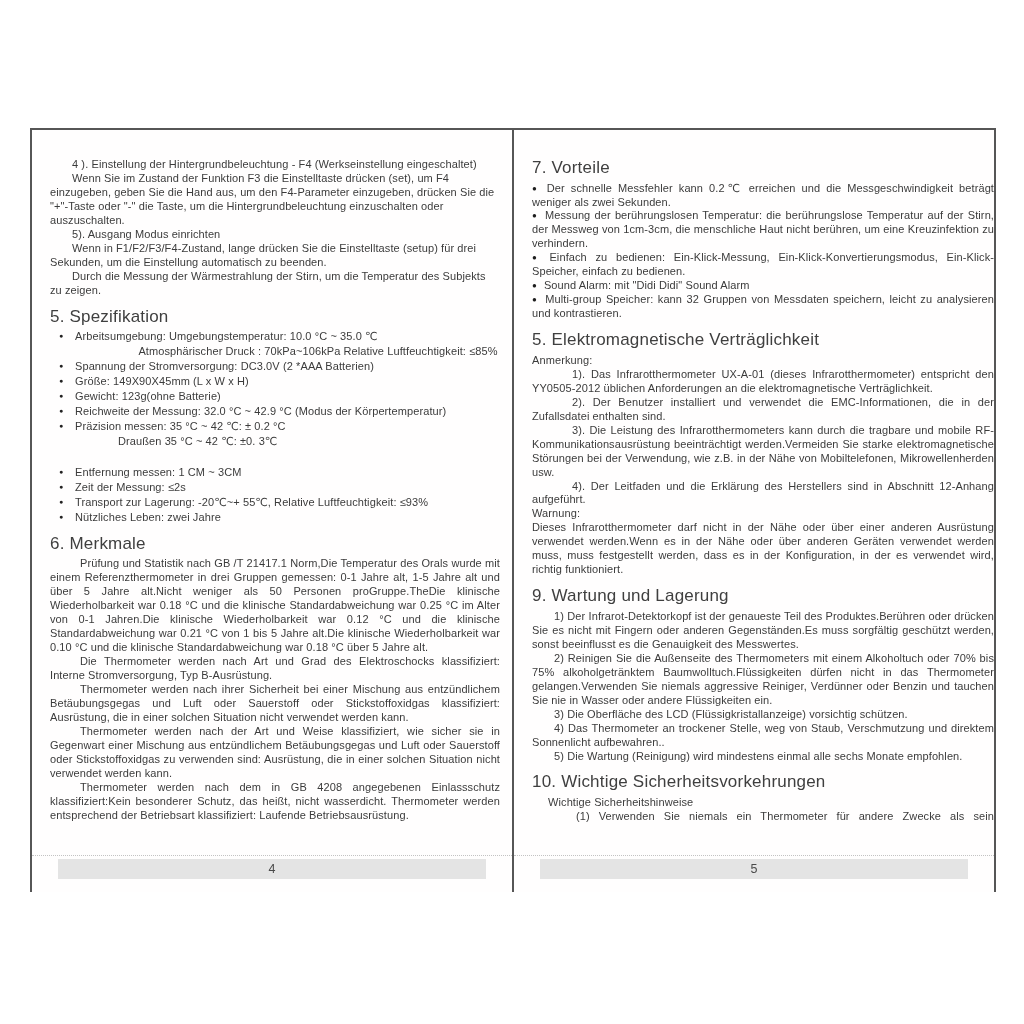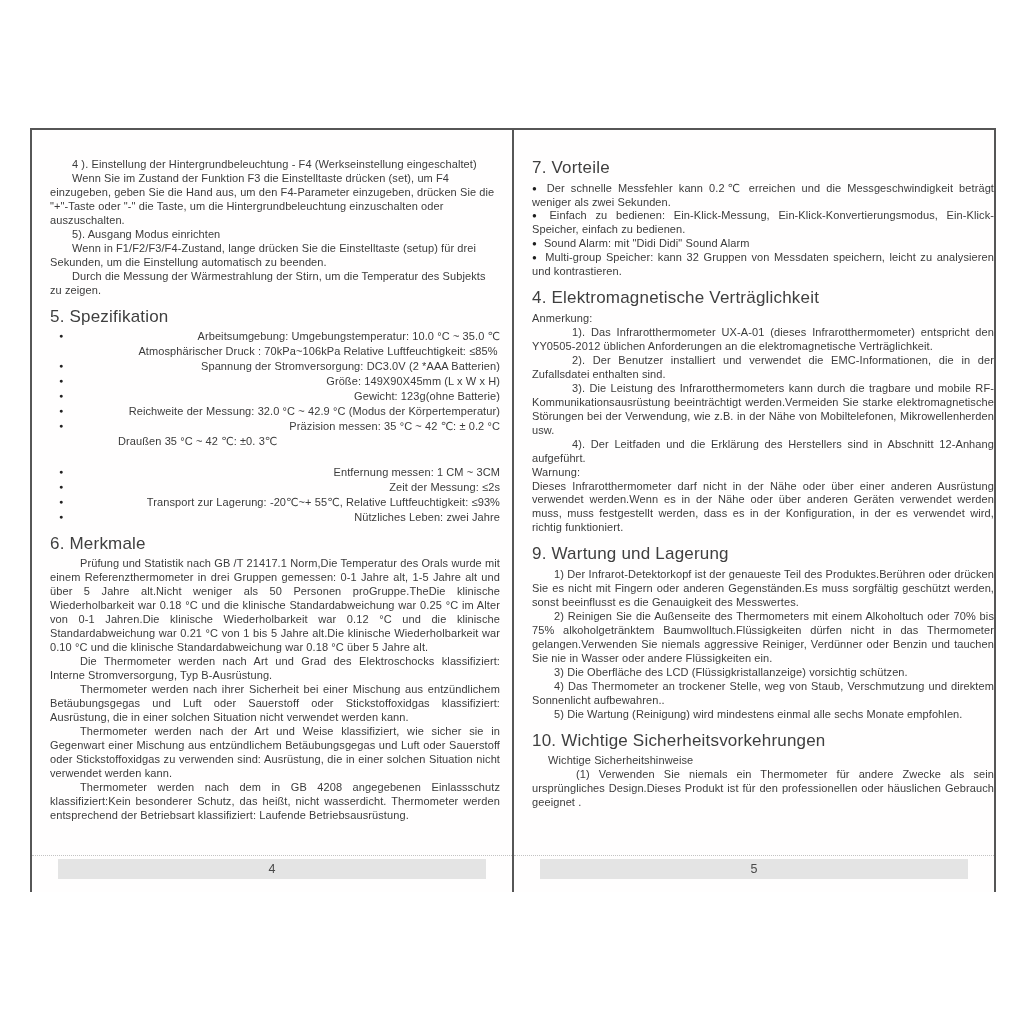--- a/index.html
+++ b/index.html
@@ -29,21 +29,21 @@
   p { margin: 0; }
   .ind  { text-indent: 22px; }
   .ind2 { text-indent: 30px; }
   .just { text-align: justify; }
   .sec-h {
     font-size: 17px; font-weight: 400; line-height: 1.15;
     margin: 9px 0 4px; color: #3f3f3f; letter-spacing: 0.2px;
   }
   .sec-h.first { margin-top: 0; }
   
-  .spec-item { position: relative; padding-left: 25px; margin-bottom: 1px; text-align: right; }
+  .spec-item { position: relative; padding-left: 25px; margin-bottom: 1px; }
   .spec-item .bullet {
     position: absolute; left: 9px; top: 2px; font-size: 7px; color: #222;
   }
   .spec-cont-a { padding-left: 86px; margin-bottom: 1px; text-align: center; }
   .spec-cont-b { padding-left: 68px; margin-bottom: 17px; }
   
   .adv .bullet { font-size: 8px; margin-right: 7px; vertical-align: 1px; color: #1d1d1d; }
   .note  { text-indent: 40px; }
   .mnt   { text-indent: 22px; }
   .sub   { text-indent: 16px; }
@@ -134,30 +134,33 @@
 
     <div class="divider"></div>
 
     <div class="page page-right">
       <div class="content">
         <h2 class="sec-h first">7. Vorteile</h2>
         <p class="adv just">
           <span class="bullet">●</span><span>Der schnelle Messfehler kann 0.2℃ erreichen und die Messgeschwindigkeit beträgt weniger als zwei Sekunden.</span>
         </p>
         <p class="adv just">
+          <span class="bullet">●</span><span>Messung der berührungslosen Temperatur: die berührungslose Temperatur auf der Stirn, der Messweg von 1cm-3cm, die menschliche Haut nicht berühren, um eine Kreuzinfektion zu verhindern.</span>
+        </p>
+        <p class="adv just">
           <span class="bullet">●</span><span>Einfach zu bedienen: Ein-Klick-Messung, Ein-Klick-Konvertierungsmodus, Ein-Klick-Speicher, einfach zu bedienen.</span>
         </p>
         <p class="adv just">
           <span class="bullet">●</span><span>Sound Alarm: mit "Didi Didi" Sound Alarm</span>
         </p>
         <p class="adv just">
           <span class="bullet">●</span><span>Multi-group Speicher: kann 32 Gruppen von Messdaten speichern, leicht zu analysieren und kontrastieren.</span>
         </p>
 
-        <h2 class="sec-h">4. Elektromagnetische Verträglichkeit</h2>
+        <h2 class="sec-h">5. Elektromagnetische Verträglichkeit</h2>
         <p>Anmerkung:</p>
         <p class="note just">1).  Das Infrarotthermometer UX-A-01 (dieses Infrarotthermometer) entspricht den YY0505-2012 üblichen Anforderungen an die elektromagnetische Verträglichkeit.</p>
         <p class="note just">2).  Der Benutzer installiert und verwendet die EMC-Informationen, die in der Zufallsdatei enthalten sind.</p>
         <p class="note just">3).  Die Leistung des Infrarotthermometers kann durch die tragbare und mobile RF-Kommunikationsausrüstung beeinträchtigt werden.Vermeiden Sie starke elektromagnetische Störungen bei der Verwendung, wie z.B. in der Nähe von Mobiltelefonen, Mikrowellenherden usw.</p>
         <p class="note just">4).  Der Leitfaden und die Erklärung des Herstellers sind in Abschnitt 12-Anhang aufgeführt.</p>
         <p>Warnung:</p>
         <p class="just">Dieses Infrarotthermometer darf nicht in der Nähe oder über einer anderen Ausrüstung verwendet werden.Wenn es in der Nähe oder über anderen Geräten verwendet werden muss, muss festgestellt werden, dass es in der Konfiguration, in der es verwendet wird, richtig funktioniert.</p>
 
         <h2 class="sec-h">9. Wartung und Lagerung</h2>
         <p class="mnt just">1)  Der Infrarot-Detektorkopf ist der genaueste Teil des Produktes.Berühren oder drücken Sie es nicht mit Fingern oder anderen Gegenständen.Es muss sorgfältig geschützt werden, sonst beeinflusst es die Genauigkeit des Messwertes.</p>

